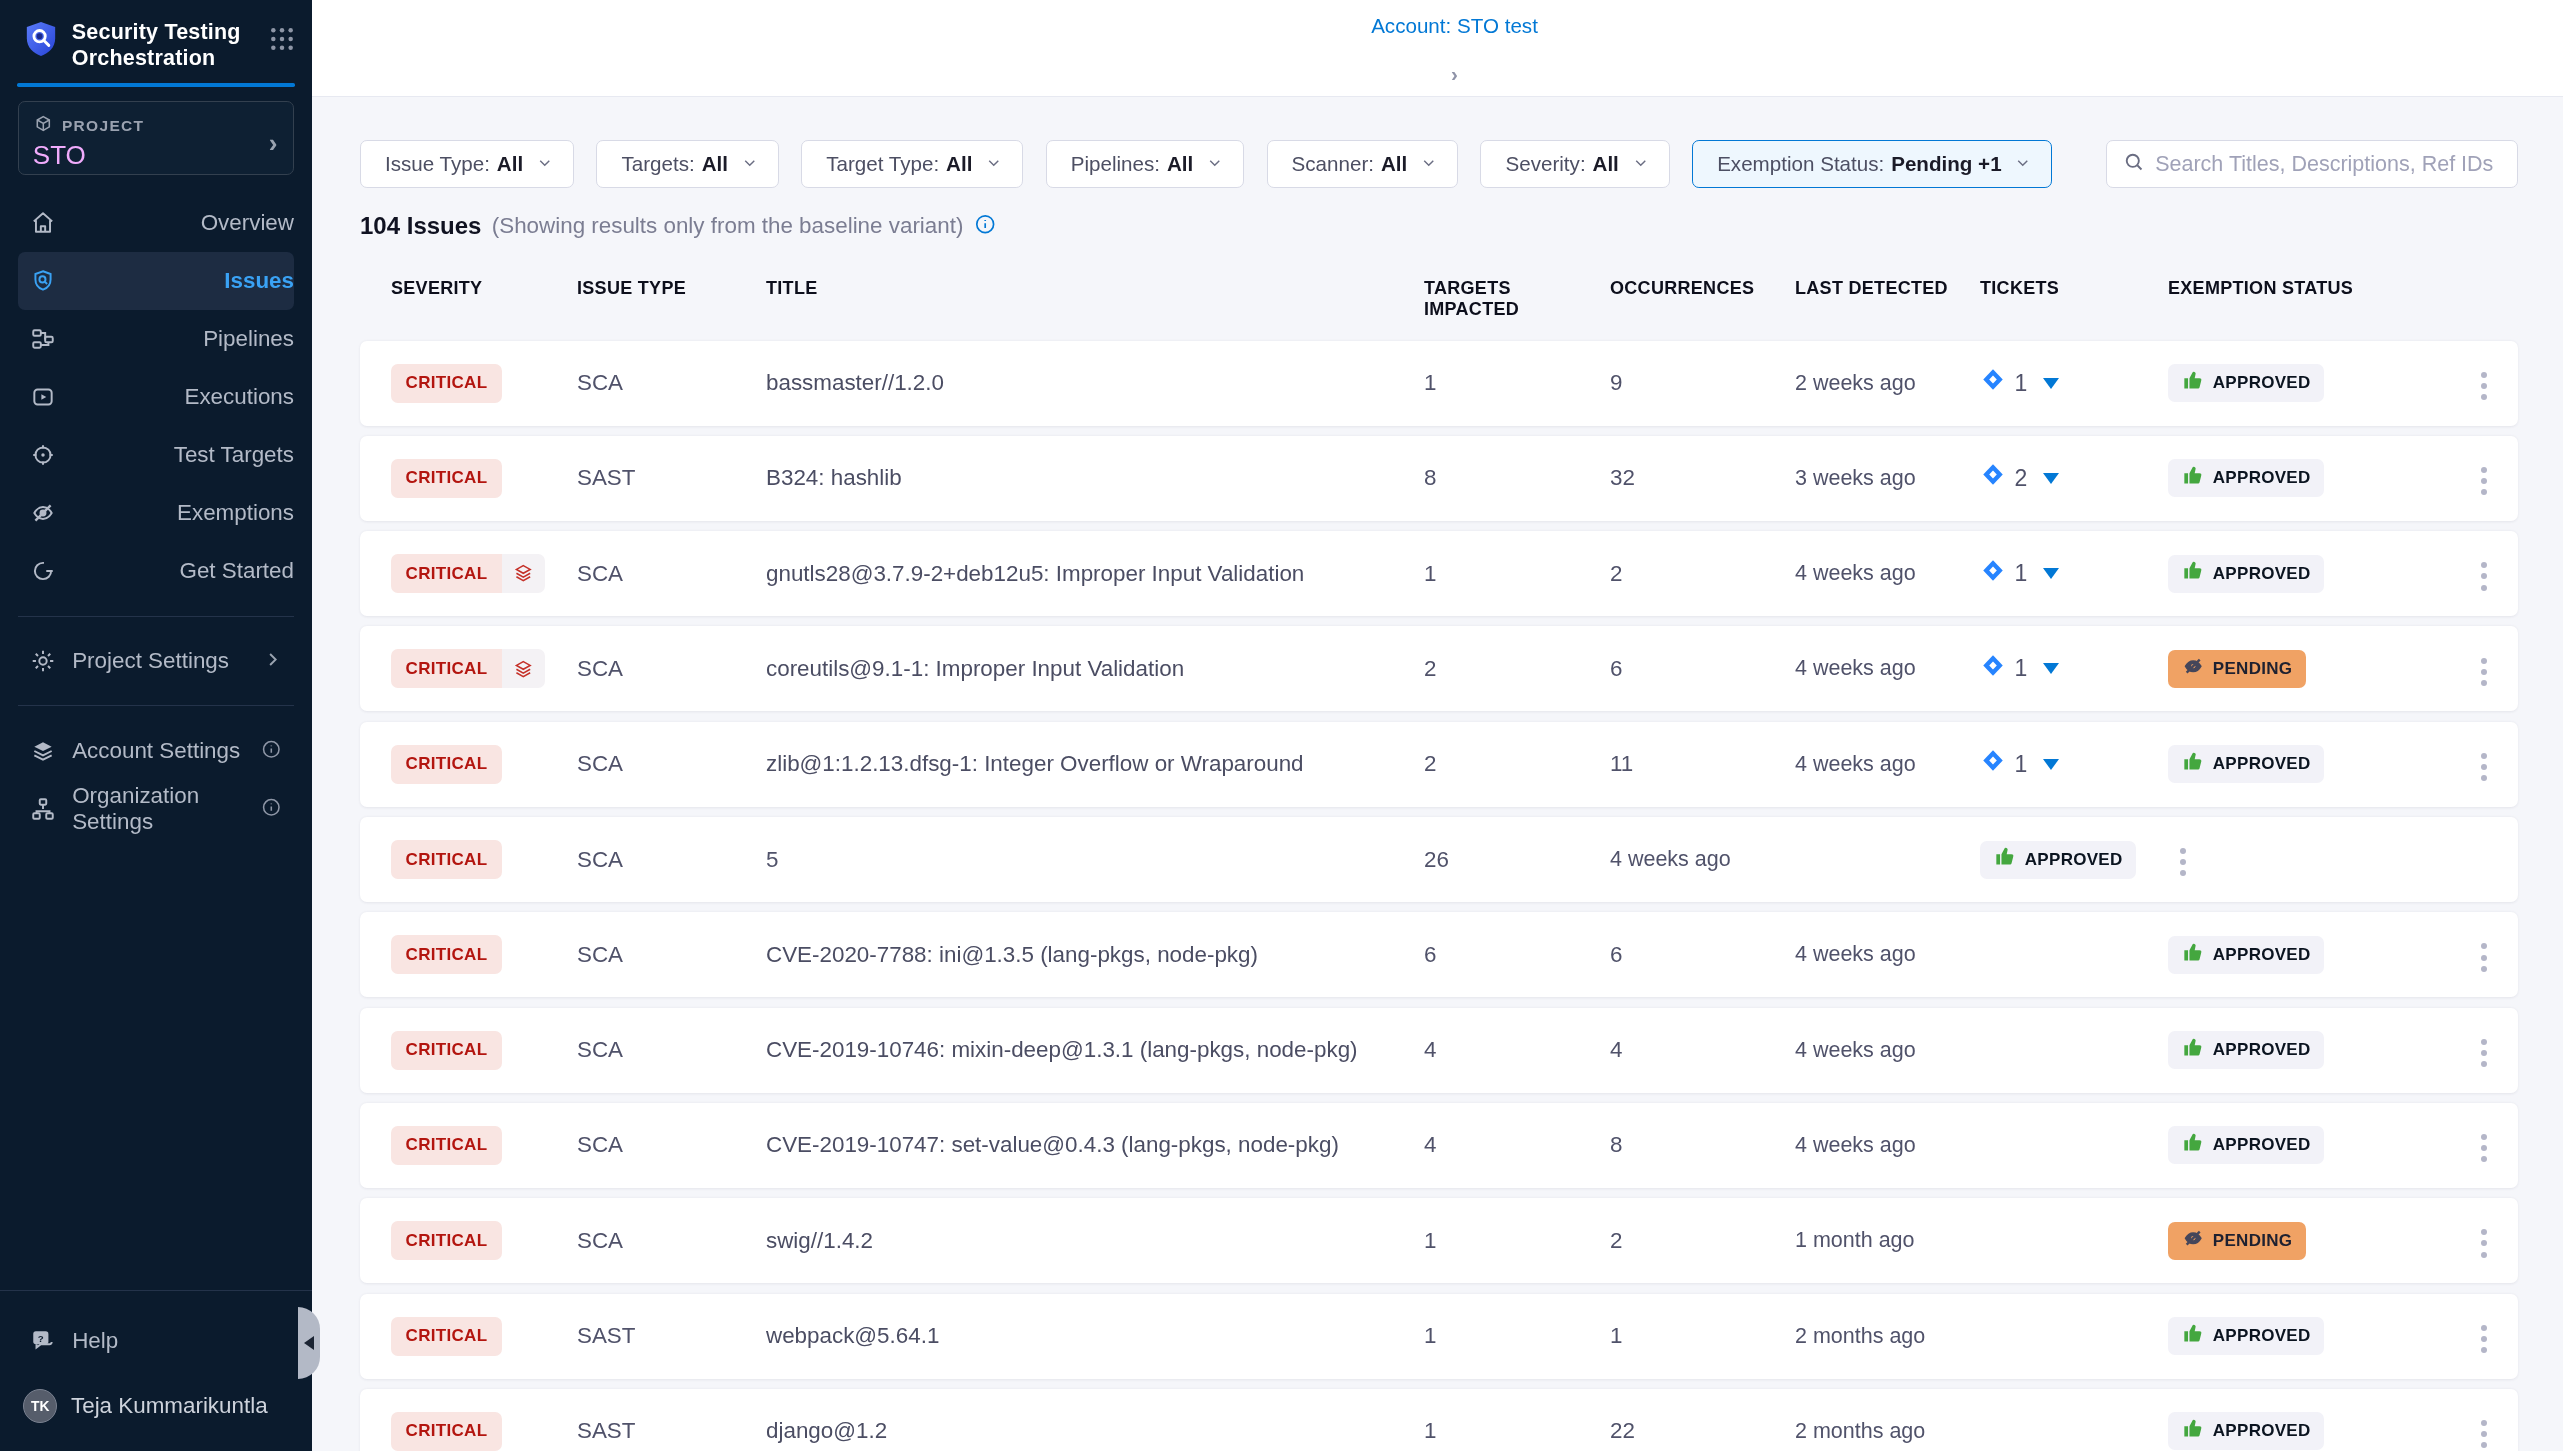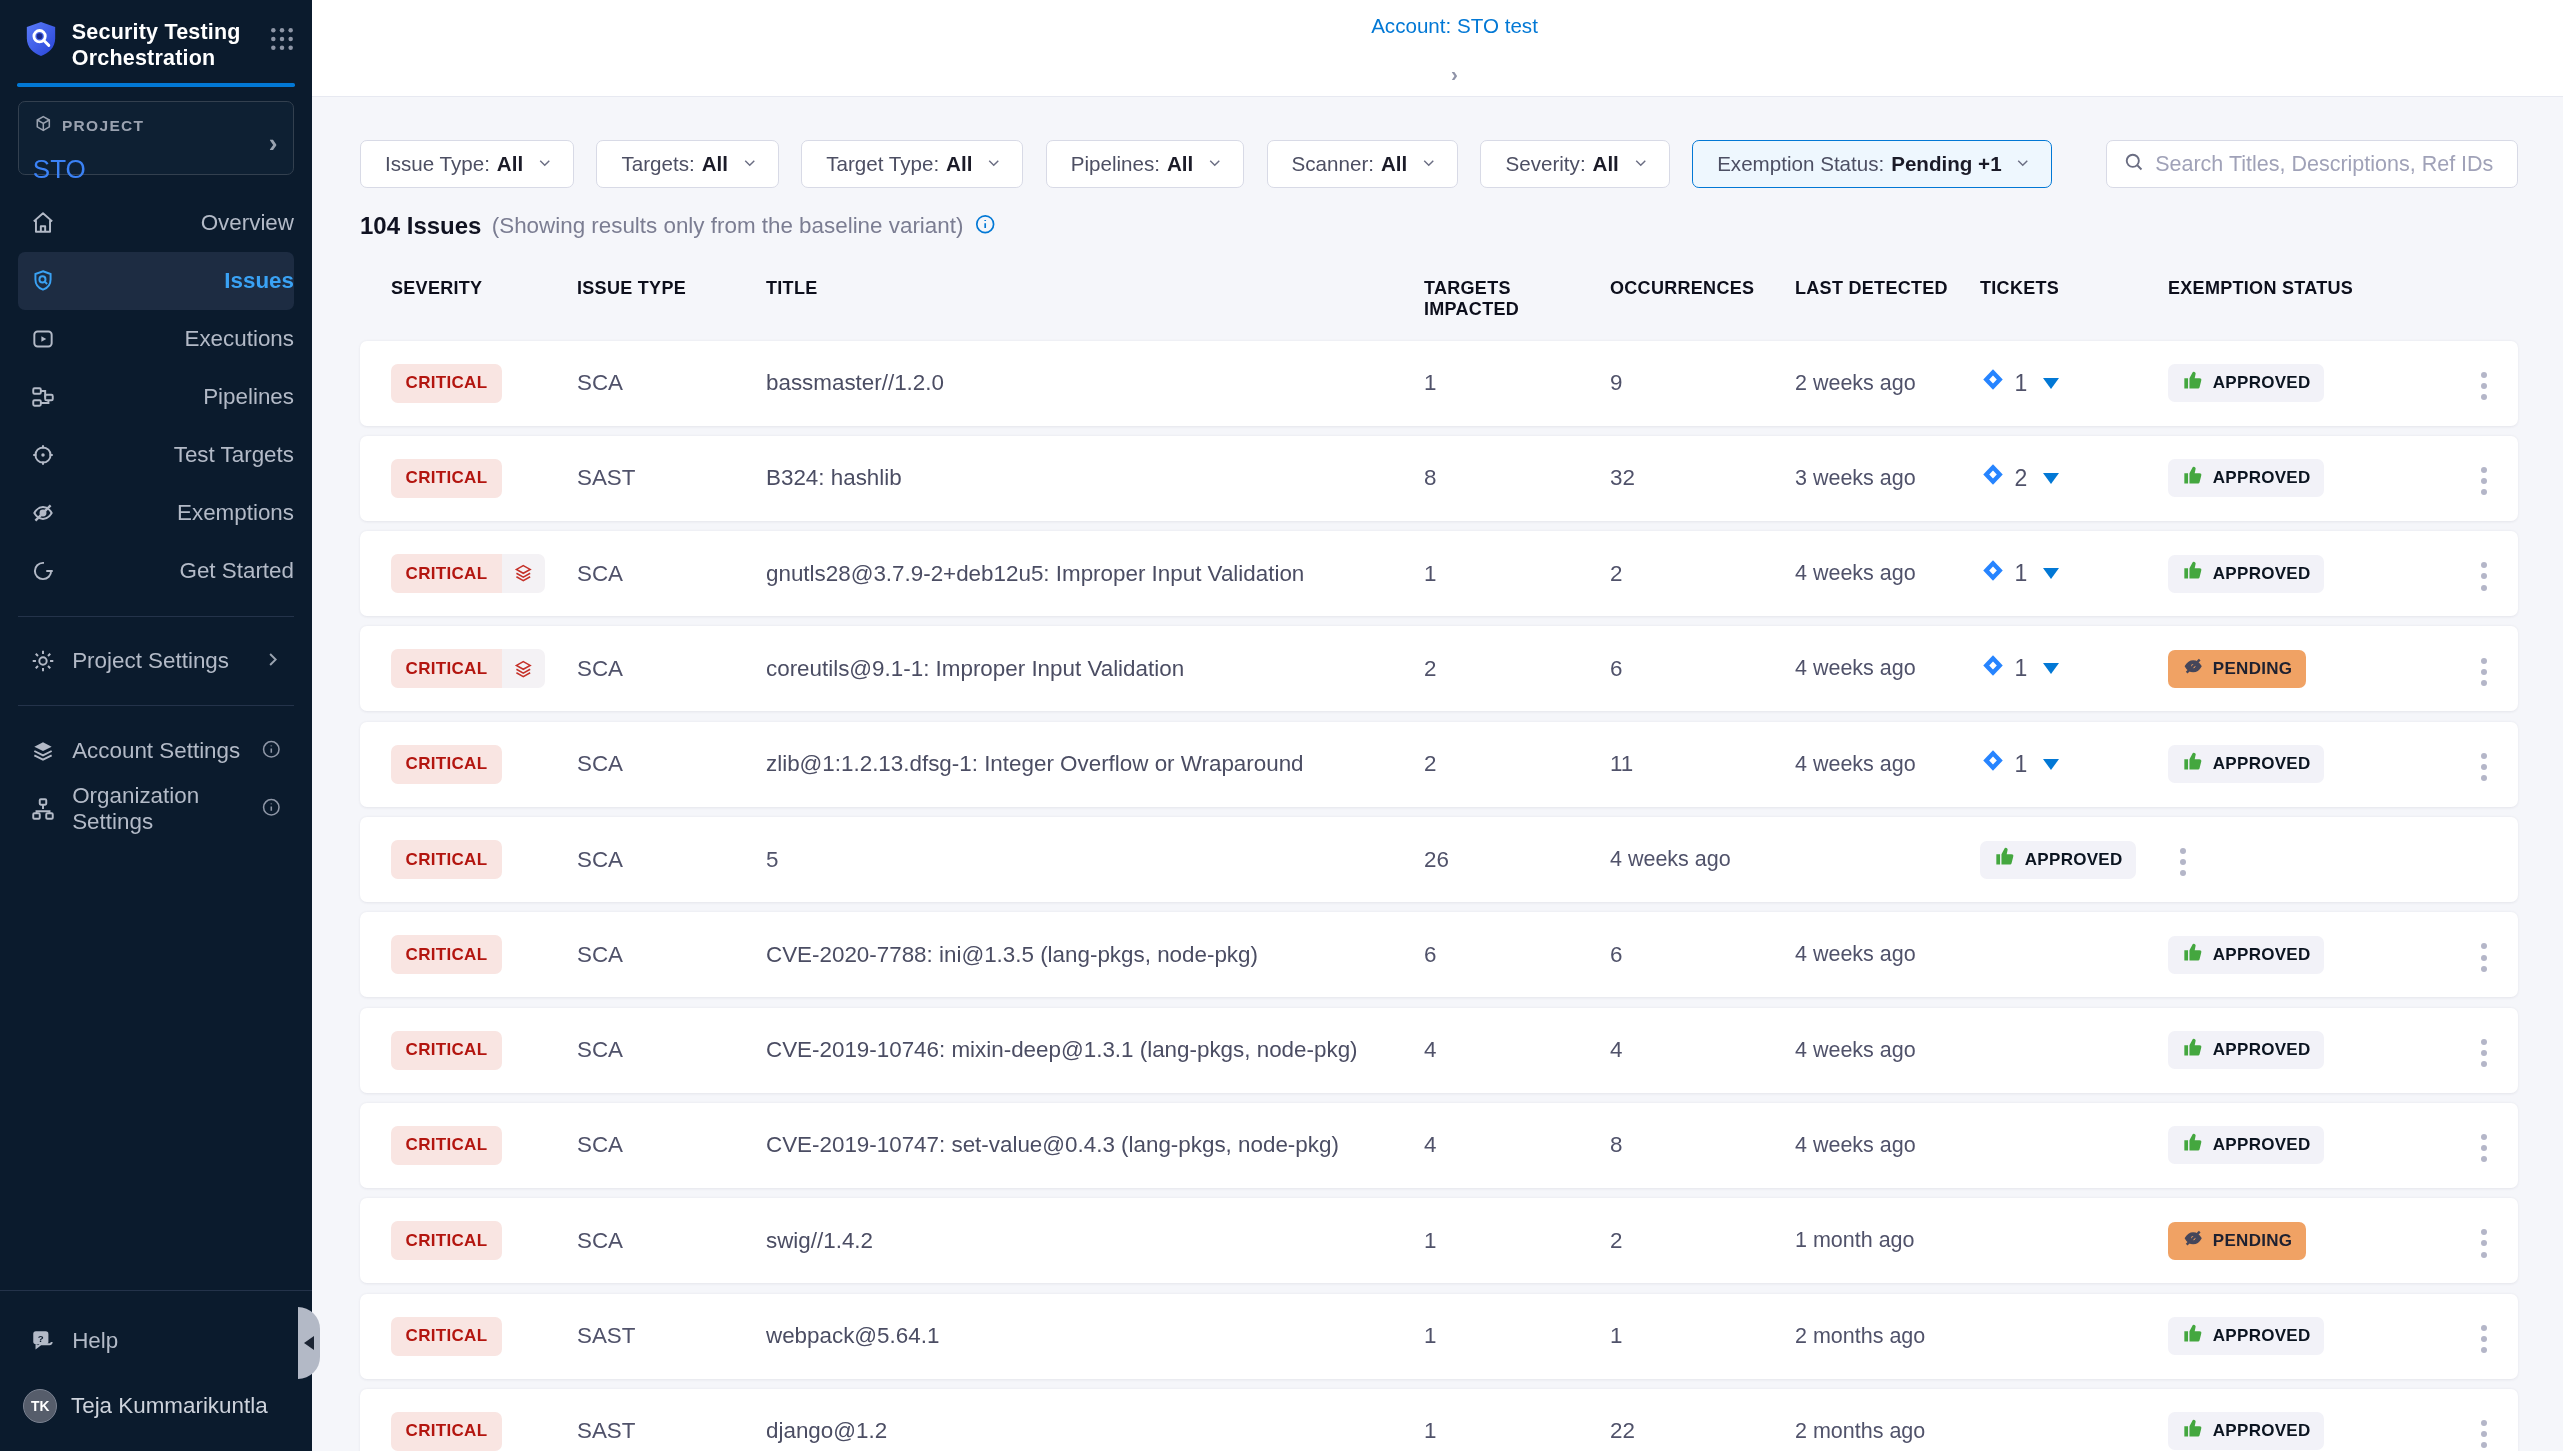--- a/index.html
+++ b/index.html
@@ -9,21 +9,21 @@
   
   .sidebar { position:absolute; left:0; top:0; width:312px; height:1452px; background:#0b1b2d; color:#aeb5c4; z-index:5; }
   .brand { display:flex; align-items:flex-start; padding:19px 17px 0 24px; }
   .brand-title { flex:1; margin-left:13.8px; color:#fff; font-size:21.5px; line-height:26px; font-weight:bold; letter-spacing:0.2px; }
   .grid-icon { margin-top:6.9px; cursor:pointer; }
   .brand-underline { height:4.3px; background:#0278D5; margin:12px 17px 0 17px; border-radius:1.7px; }
 
   .project-card { position:relative; margin:13.8px 18px 0 18px; height:74px; border:0.9px solid #33404f; border-radius:6.9px; padding:12px 13.8px; cursor:pointer; background:#0e2033; }
   .project-top { display:flex; align-items:center; gap:8.6px; }
   .project-label { font-size:15.5px; font-weight:bold; letter-spacing:1.3px; color:#9aa2b0; }
-  .project-name { margin-top:16px; font-size:26px; color:#3b82f6; font-weight:500; }
+  .project-name { margin-top:2px; font-size:26px; color:#f0abfc; font-weight:500; }
   .project-chev { position:absolute; right:15.5px; top:26px; font-size:26px; color:#9aa3b0; font-weight:bold; }
 
   nav { margin-top:19px; }
   .nav-item { display:flex; align-items:center; gap:15.5px; height:58px; margin:0 18px; padding-left:11.2px; border-radius:6.9px; cursor:pointer; color:#b3bac7;justify-content:space-between; }
   .nav-item .nav-label { font-size:22.4px; }
   .nav-item.active { background:#1d2c42; color:#3aa2f4; }
   .nav-item.active .nav-label { font-weight:bold; }
   .nav-icon { width:27.5px; height:27.5px; display:inline-flex; align-items:center; justify-content:center; }
 
   .side-divider { height:0.9px; background:#24334a; margin:15.5px 18px; }
@@ -160,36 +160,36 @@
               <path d="M12 3l7 2.5v5c0 4.5-3 8-7 9.5-4-1.5-7-5-7-9.5v-5z"></path>
               <circle cx="11.5" cy="10.5" r="2.8"></circle>
               <path d="M13.6 12.6l2.2 2.2"></path>
             </svg>
           </span>
         <span class="nav-label">Issues</span>
       </div>
       <div class="nav-item">
         <span class="nav-icon">
             <svg width="26" height="26" viewBox="0 0 24 24" fill="none" stroke="currentColor" stroke-width="1.8">
-              <rect x="4" y="5" width="16" height="14" rx="3"></rect>
-              <path d="M10.5 9.5l4.5 2.5-4.5 2.5z" fill="currentColor" stroke="none"></path>
-            </svg>
-          </span>
-        <span class="nav-label">Executions</span>
-      </div>
-      <div class="nav-item">
-        <span class="nav-icon">
-            <svg width="26" height="26" viewBox="0 0 24 24" fill="none" stroke="currentColor" stroke-width="1.8">
               <rect x="3" y="4" width="7" height="5" rx="1.2"></rect>
               <rect x="14" y="10" width="7" height="5" rx="1.2"></rect>
               <rect x="3" y="15" width="7" height="5" rx="1.2"></rect>
               <path d="M10 6.5h4v6h0M10 17.5h7v-2.5"></path>
             </svg>
           </span>
         <span class="nav-label">Pipelines</span>
+      </div>
+      <div class="nav-item">
+        <span class="nav-icon">
+            <svg width="26" height="26" viewBox="0 0 24 24" fill="none" stroke="currentColor" stroke-width="1.8">
+              <rect x="4" y="5" width="16" height="14" rx="3"></rect>
+              <path d="M10.5 9.5l4.5 2.5-4.5 2.5z" fill="currentColor" stroke="none"></path>
+            </svg>
+          </span>
+        <span class="nav-label">Executions</span>
       </div>
       <div class="nav-item">
         <span class="nav-icon">
             <svg width="26" height="26" viewBox="0 0 24 24" fill="none" stroke="currentColor" stroke-width="1.8">
               <circle cx="12" cy="12" r="7"></circle>
               <circle cx="12" cy="12" r="1.6" fill="currentColor" stroke="none"></circle>
               <path d="M12 3v3M12 18v3M3 12h3M18 12h3"></path>
             </svg>
           </span>
         <span class="nav-label">Test Targets</span>

